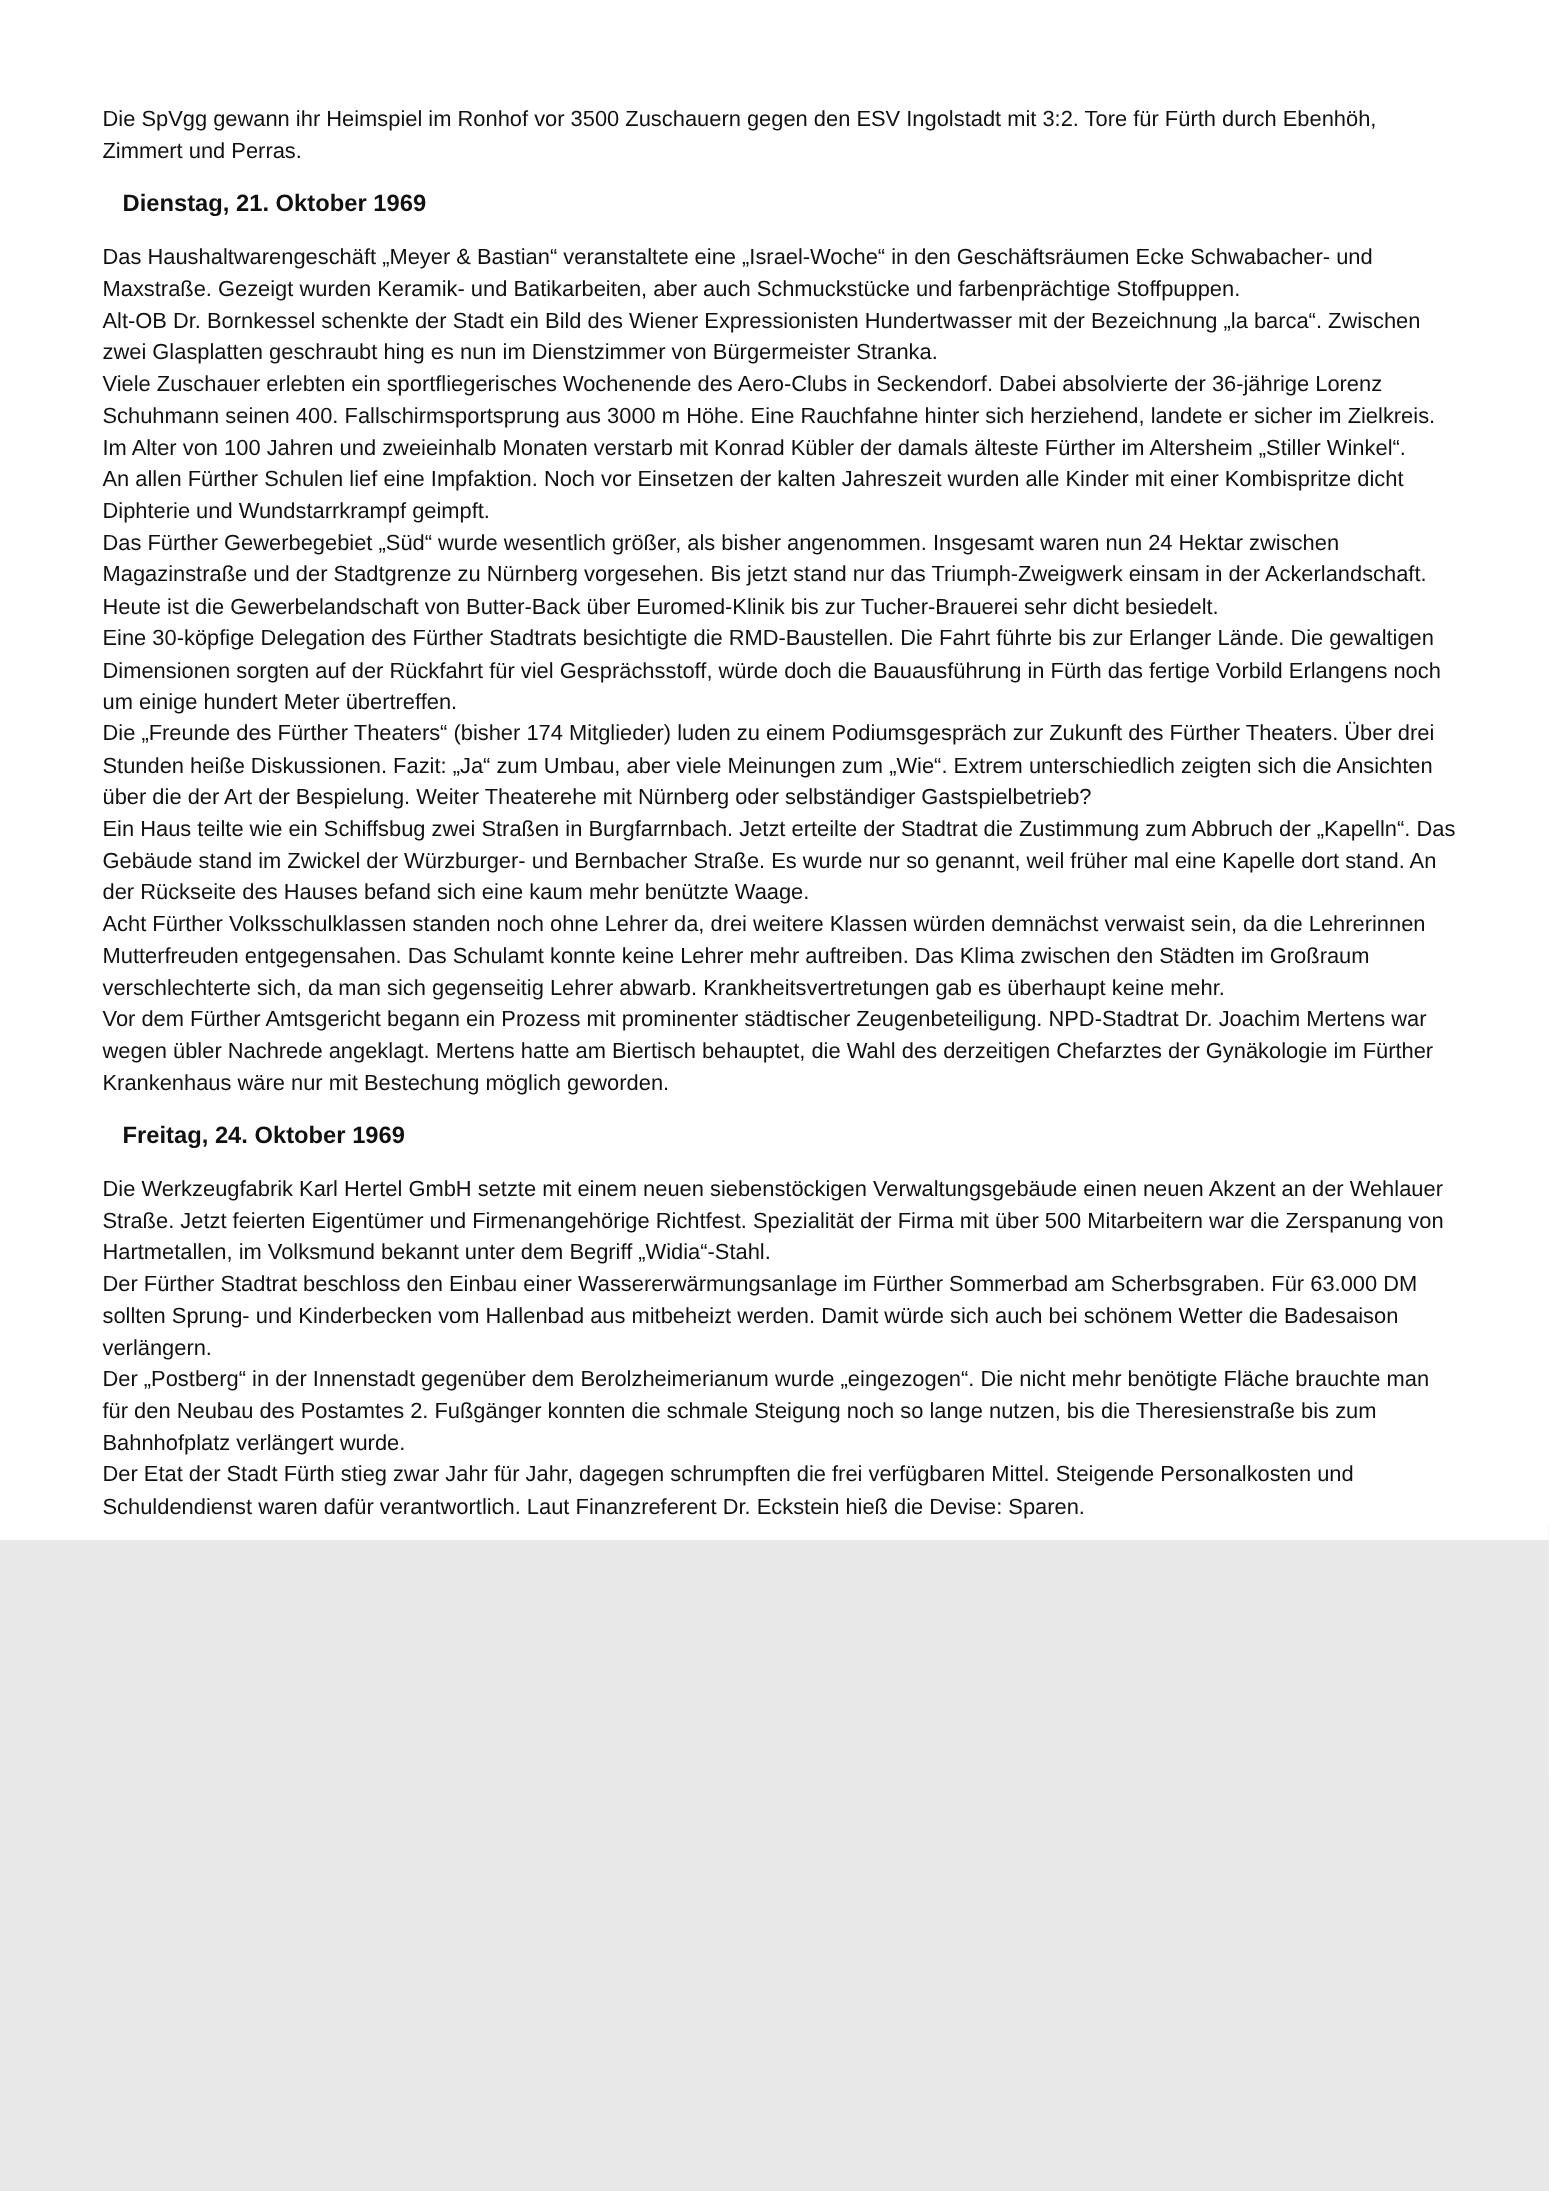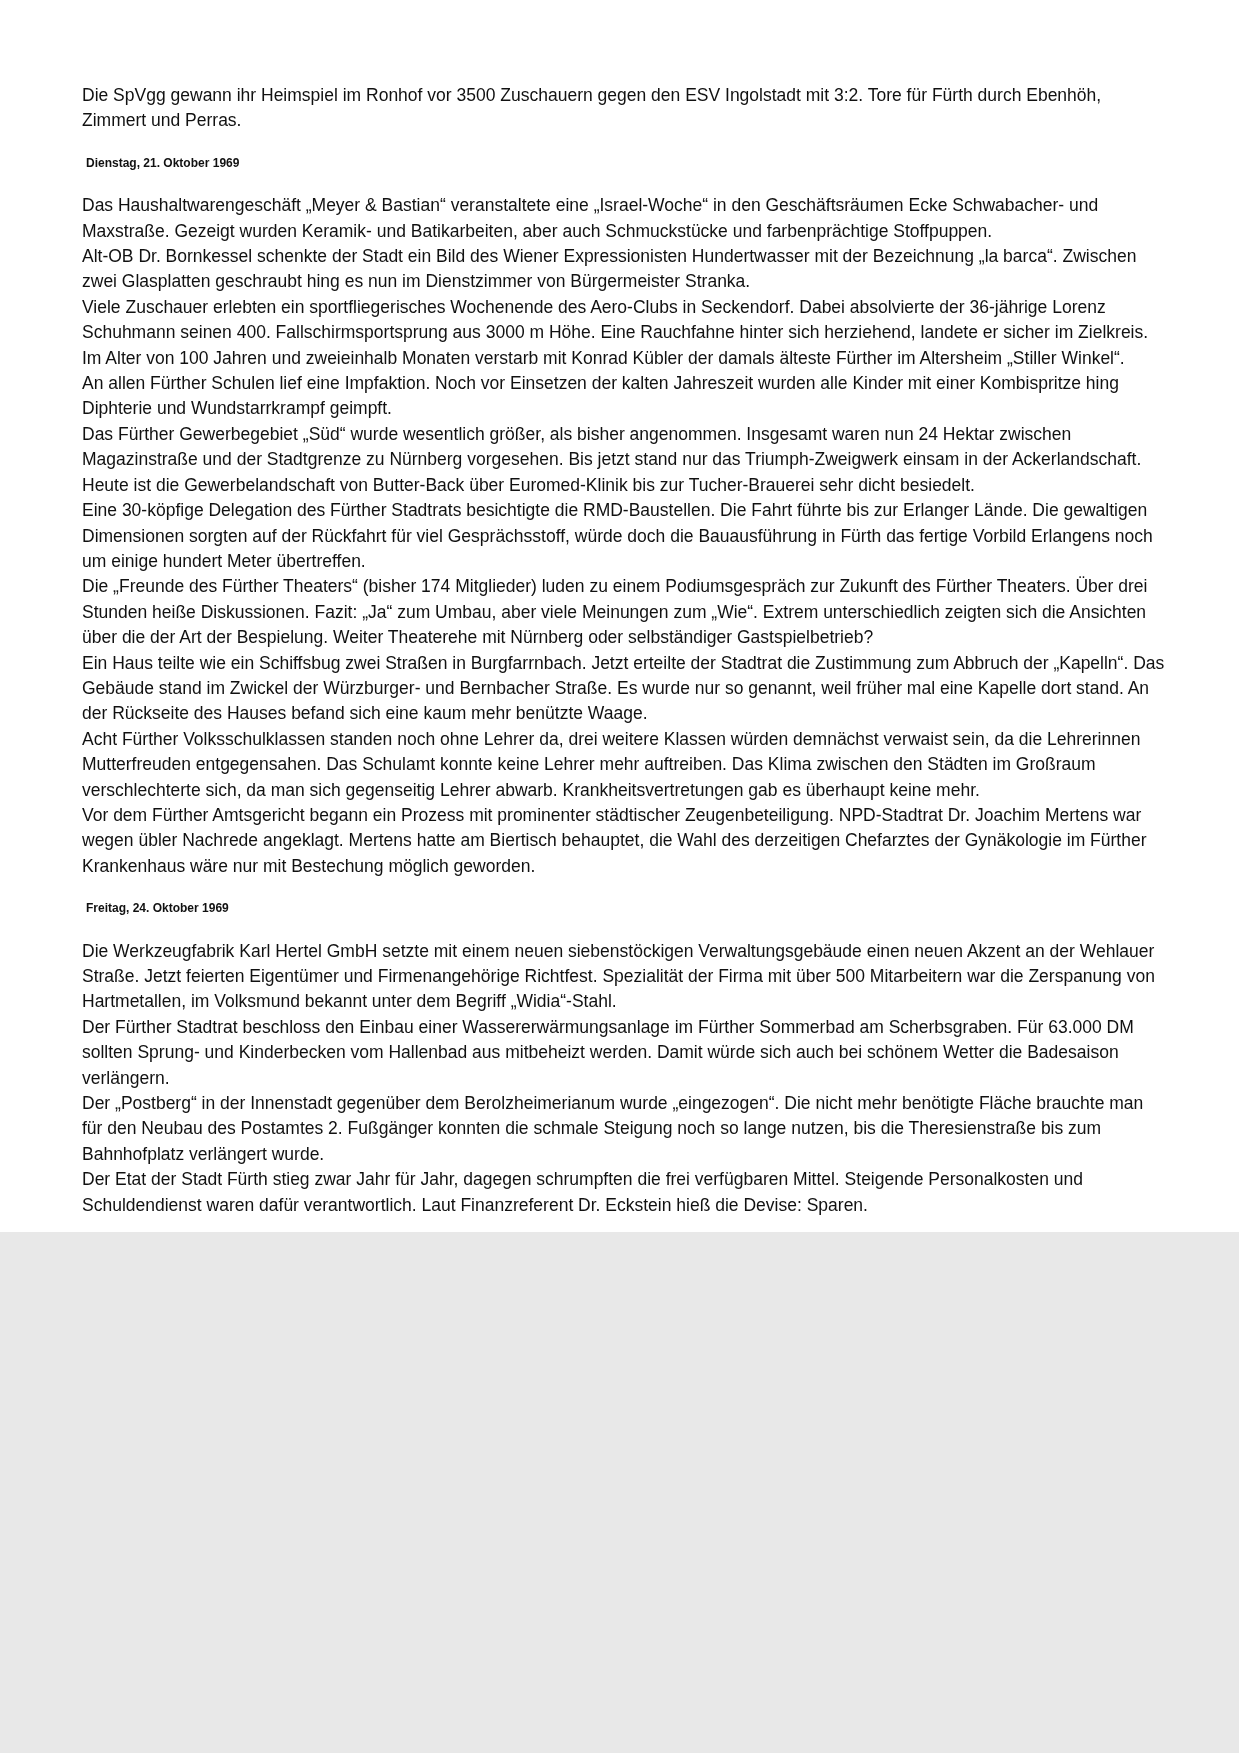--- a/index.html
+++ b/index.html
@@ -18,24 +18,24 @@
     position: absolute;
     left: 82px;
     top: 83px;
     width: 1086px;
     font-size: 17.5px;
     line-height: 25.4px;
     text-align: left;
   }
   .content p { margin: 0; }
   .heading {
-    font-size: 12px;
+    font-size: 19px;
     line-height: 25.4px;
     font-weight: 700;
-    margin: 17px 4px;
+    margin: 17px 16px;
   }
   .page-number {
     margin-top: 22px;
     text-align: center;
     font-family: "Liberation Serif", "DejaVu Serif", serif;
     font-size: 28px;
     color: #7f1d1d;
   }
 </style>
 </head>
@@ -45,21 +45,21 @@
   <div class="content">
 
     <p>Die SpVgg gewann ihr Heimspiel im Ronhof vor 3500 Zuschauern gegen den ESV Ingolstadt mit 3:2. Tore für Fürth durch Ebenhöh, Zimmert und Perras.</p>
 
     <h2 class="heading">Dienstag, 21. Oktober 1969</h2>
     <p>Das Haushaltwarengeschäft „Meyer &amp; Bastian“ veranstaltete eine „Israel-Woche“ in den Geschäftsräumen Ecke Schwabacher- und Maxstraße. Gezeigt wurden Keramik- und Batikarbeiten, aber auch Schmuckstücke und farbenprächtige Stoffpuppen.</p>
     <p>Alt-OB Dr. Bornkessel schenkte der Stadt ein Bild des Wiener Expressionisten Hundertwasser mit der Bezeichnung „la barca“. Zwischen zwei Glasplatten geschraubt hing es nun im Dienstzimmer von Bürgermeister Stranka.</p>
     <p>Viele Zuschauer erlebten ein sportfliegerisches Wochenende des Aero-Clubs in Seckendorf. Dabei absolvierte der 36-jährige Lorenz Schuhmann seinen 400. Fallschirmsportsprung aus 3000 m Höhe. Eine Rauchfahne hinter sich herziehend, landete er sicher im Zielkreis.</p>
     <p>Im Alter von 100 Jahren und zweieinhalb Monaten verstarb mit Konrad Kübler der damals älteste Fürther im Altersheim „Stiller Winkel“.</p>
 
-    <p>An allen Fürther Schulen lief eine Impfaktion. Noch vor Einsetzen der kalten Jahreszeit wurden alle Kinder mit einer Kombispritze hing Diphterie und Wundstarrkrampf geimpft.</p>
+    <p>An allen Fürther Schulen lief eine Impfaktion. Noch vor Einsetzen der kalten Jahreszeit wurden alle Kinder mit einer Kombispritze dicht Diphterie und Wundstarrkrampf geimpft.</p>
     <p>Das Fürther Gewerbegebiet „Süd“ wurde wesentlich größer, als bisher angenommen. Insgesamt waren nun 24 Hektar zwischen Magazinstraße und der Stadtgrenze zu Nürnberg vorgesehen. Bis jetzt stand nur das Triumph-Zweigwerk einsam in der Ackerlandschaft. Heute ist die Gewerbelandschaft von Butter-Back über Euromed-Klinik bis zur Tucher-Brauerei sehr dicht besiedelt.</p>
     <p>Eine 30-köpfige Delegation des Fürther Stadtrats besichtigte die RMD-Baustellen. Die Fahrt führte bis zur Erlanger Lände. Die gewaltigen Dimensionen sorgten auf der Rückfahrt für viel Gesprächsstoff, würde doch die Bauausführung in Fürth das fertige Vorbild Erlangens noch um einige hundert Meter übertreffen.</p>
     <p>Die „Freunde des Fürther Theaters“ (bisher 174 Mitglieder) luden zu einem Podiumsgespräch zur Zukunft des Fürther Theaters. Über drei Stunden heiße Diskussionen. Fazit: „Ja“ zum Umbau, aber viele Meinungen zum „Wie“. Extrem unterschiedlich zeigten sich die Ansichten über die der Art der Bespielung. Weiter Theaterehe mit Nürnberg oder selbständiger Gastspielbetrieb?</p>
 
     <p>Ein Haus teilte wie ein Schiffsbug zwei Straßen in Burgfarrnbach. Jetzt erteilte der Stadtrat die Zustimmung zum Abbruch der „Kapelln“. Das Gebäude stand im Zwickel der Würzburger- und Bernbacher Straße. Es wurde nur so genannt, weil früher mal eine Kapelle dort stand. An der Rückseite des Hauses befand sich eine kaum mehr benützte Waage.</p>
     <p>Acht Fürther Volksschulklassen standen noch ohne Lehrer da, drei weitere Klassen würden demnächst verwaist sein, da die Lehrerinnen Mutterfreuden entgegensahen.  Das Schulamt konnte keine Lehrer mehr auftreiben. Das Klima zwischen den Städten im Großraum verschlechterte sich, da man sich gegenseitig Lehrer abwarb. Krankheitsvertretungen gab es überhaupt keine mehr.</p>
     <p>Vor dem Fürther Amtsgericht begann ein Prozess mit prominenter städtischer Zeugenbeteiligung. NPD-Stadtrat Dr. Joachim Mertens war wegen übler Nachrede angeklagt. Mertens hatte am Biertisch behauptet, die Wahl des derzeitigen Chefarztes der Gynäkologie im Fürther Krankenhaus wäre nur mit Bestechung möglich geworden.</p>
 
     <h2 class="heading">Freitag, 24. Oktober 1969</h2>
     <p>Die Werkzeugfabrik Karl Hertel GmbH setzte mit einem neuen siebenstöckigen Verwaltungsgebäude einen neuen Akzent an der Wehlauer Straße. Jetzt feierten Eigentümer und Firmenangehörige Richtfest. Spezialität der Firma mit über 500 Mitarbeitern war die Zerspanung von Hartmetallen, im Volksmund bekannt unter dem Begriff „Widia“-Stahl.</p>

